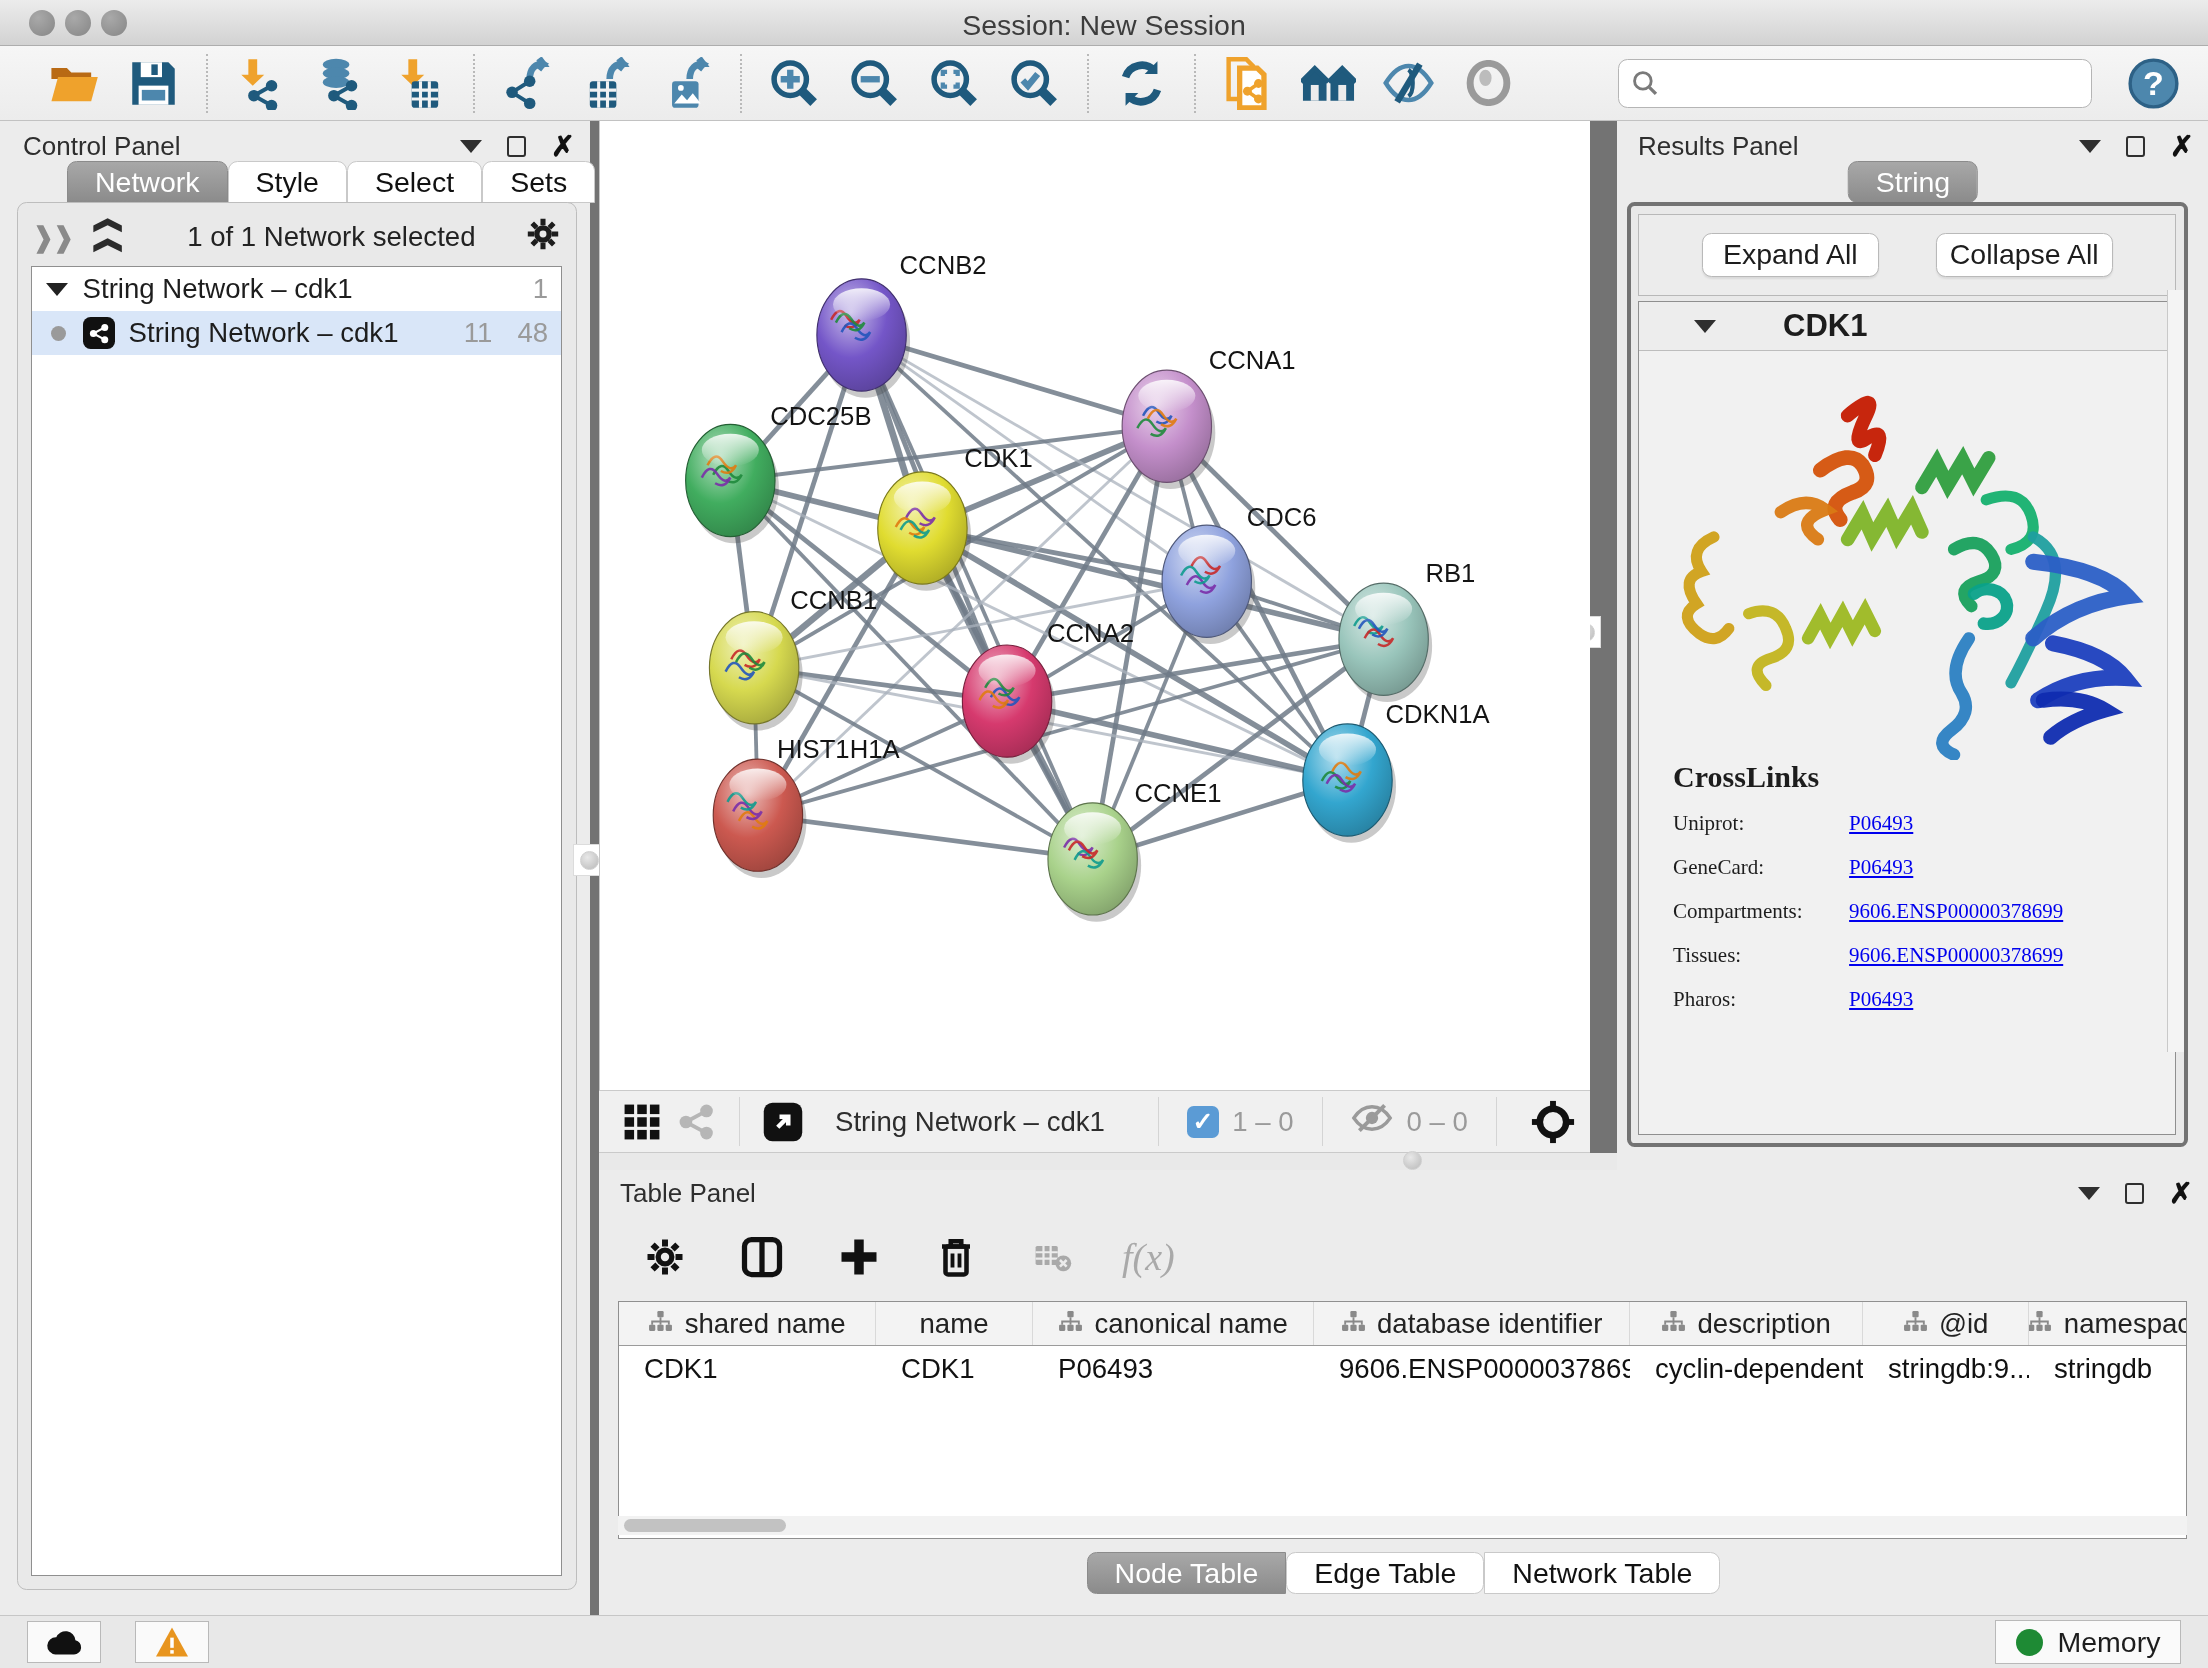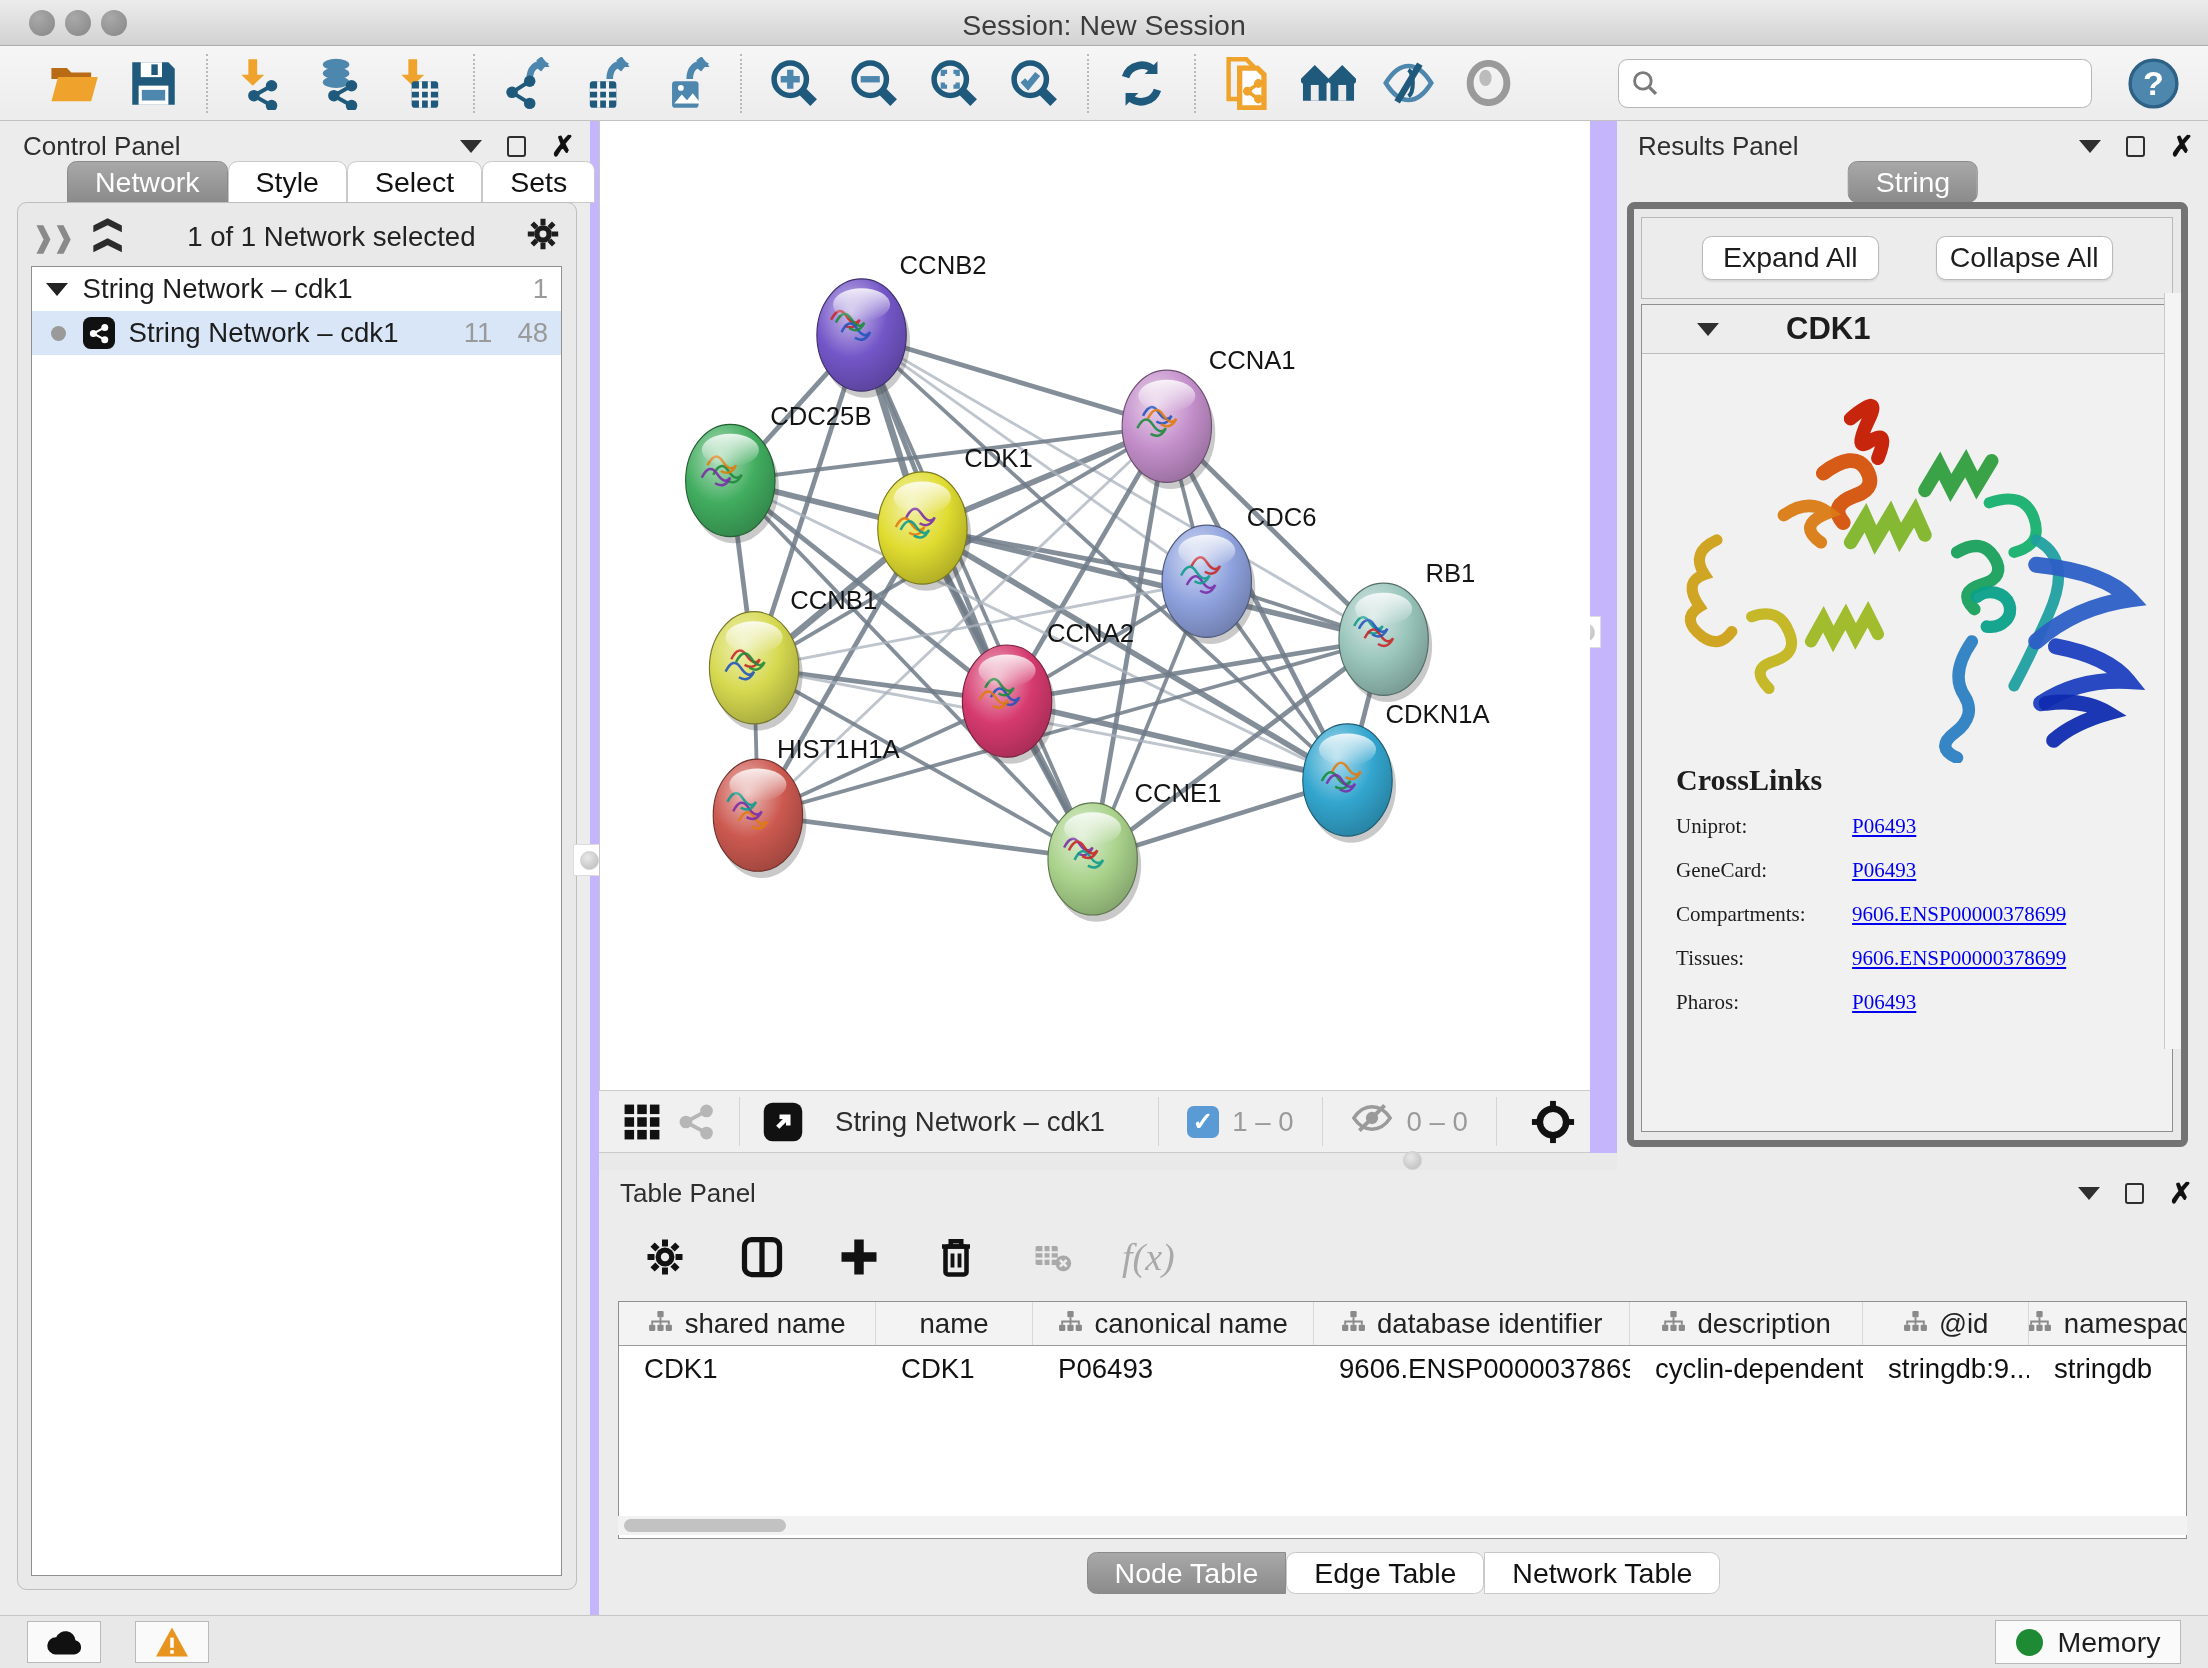--- a/index.html
+++ b/index.html
@@ -1,17 +1,17 @@
 <!DOCTYPE html>
 <html style="font-size:15px"><head>
 <meta charset="utf-8">
 <style>
   html,body{margin:0;padding:0;background:#e2e2e2;}
   *{box-sizing:border-box;}
-  .app{position:relative;width:2208px;height:1668px;background:#c4b5fd;
+  .app{position:relative;width:2208px;height:1668px;background:#737373;
        font-family:"Liberation Sans",sans-serif;color:#1d1d1d;overflow:hidden;}
   .abs{position:absolute;}
 
   
   .titlebar{left:0;top:0;width:2208px;height:46px;
     background:linear-gradient(#ececec,#d2d2d2);border-bottom:1px solid #adadad;}
   .tl-dot{position:absolute;top:9.5px;width:26px;height:26px;border-radius:50%;
     background:radial-gradient(circle at 35% 30%,#a9a9a9,#868686);}
   .win-title{position:absolute;left:0;right:0;top:8.6px;text-align:center;
     font-size:28.5px;color:#3c3c3c;}
@@ -74,21 +74,21 @@
   .split-dot{width:19px;height:19px;border-radius:50%;
     background:radial-gradient(circle at 38% 32%,#e8e8e8,#b9b9b9);border:1px solid #cfcfcf;}
   .handle{width:32px;height:32px;background:#fff;border:1px solid #dcdcdc;
     display:flex;align-items:center;justify-content:center;}
 
   
   .results-panel{left:1617px;top:121px;width:592px;height:1049px;background:#ececec;}
   .rp-header{position:absolute;left:21px;right:15px;top:9.5px;display:flex;align-items:center;}
   .rp-tab{position:absolute;left:50%;transform:translateX(-50%);top:40px;border-radius:9.5px;}
   .rp-body{position:absolute;left:9.5px;right:21px;top:81px;bottom:23px;background:#e9e9e9;
-    border:7px solid #737373;border-radius:7.6px;}
+    border:4px solid #737373;border-radius:7.6px;}
   .rp-btnrow{position:absolute;left:7.6px;right:7.6px;top:7.6px;height:82px;border:1px solid #b8b8b8;
     display:flex;align-items:center;justify-content:center;gap:57px;background:#ececec;}
   .rp-btn{min-width:177px;height:44px;background:#fff;border:1px solid #b9b9b9;border-radius:9.5px;
     display:flex;align-items:center;justify-content:center;font-size:28.5px;box-shadow:0 1.9px 1.9px rgba(0,0,0,.08);}
   .rp-content{position:absolute;left:7.6px;right:7.6px;top:95px;bottom:7.6px;border:1px solid #8f8f8f;
     background:#f1f1f1;}
   .cdk1-row{height:49px;display:flex;align-items:center;gap:67px;padding-left:55px;
     background:#ededed;border-bottom:1px solid #bdbdbd;font-size:31px;font-weight:bold;}
   .desc-row{padding:13.3px 0 0 27px;font-size:28.5px;color:#151515;}
   .xl-block{font-family:"Liberation Serif",serif;padding-left:34px;}

